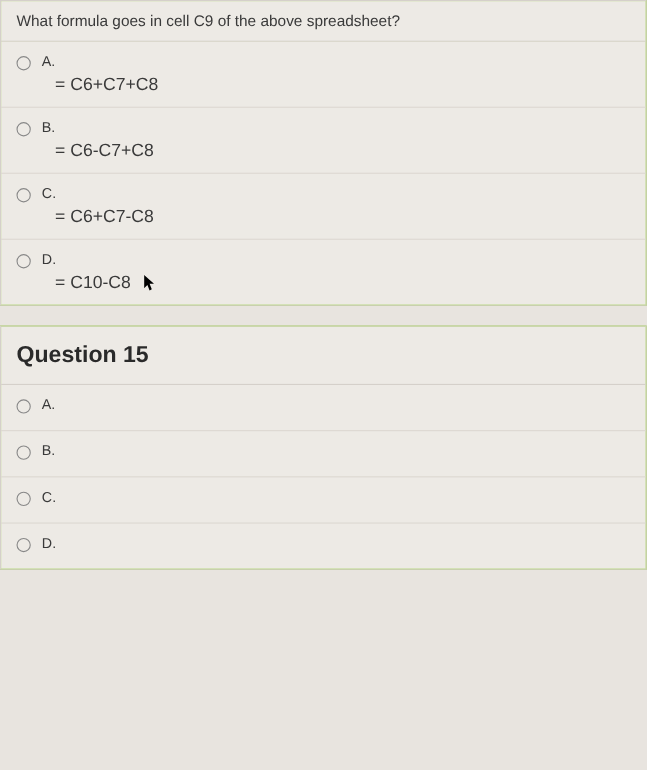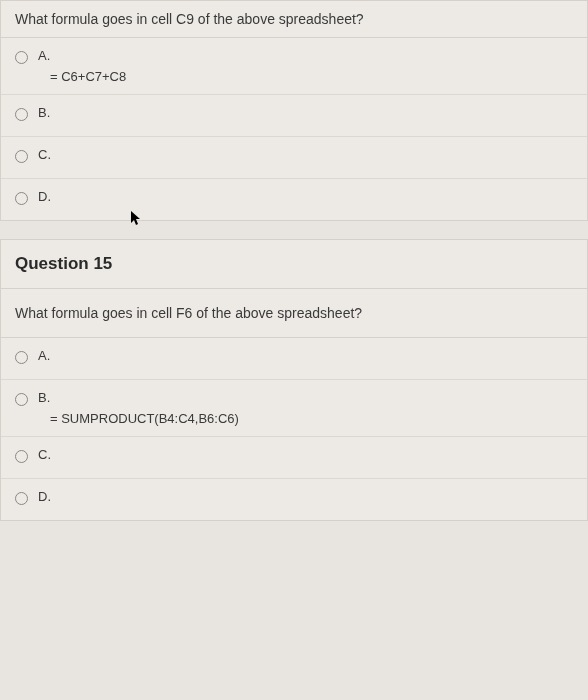--- a/index.html
+++ b/index.html
@@ -21,21 +21,21 @@
     }
     .question-prompt {
       padding: 10px 14px;
       font-size: 14px;
       color: #3a3a3a;
       border-bottom: 1px solid #d5d0ca;
       background: #edeae5;
     }
     .question-header {
       padding: 14px 14px;
-      font-size: 17px;
+      font-size: 21px;
       font-weight: bold;
       color: #2a2a2a;
       border-bottom: 1px solid #d5d0ca;
       background: #edeae5;
     }
     .options {
       background: #edeae5;
     }
     .option {
       padding: 10px 14px;
@@ -58,21 +58,21 @@
     }
     .option-content {
       flex: 1;
     }
     .option-letter {
       font-size: 13px;
       color: #3a3a3a;
       margin-bottom: 6px;
     }
     .option-text {
-      font-size: 13px;
+      font-size: 16px;
       color: #3a3a3a;
       padding-left: 12px;
     }
     .cursor {
       position: absolute;
       pointer-events: none;
     }
   </style>
 </head>
 <body>
@@ -84,55 +84,56 @@
       <div class="radio"></div>
       <div class="option-content">
         <div class="option-letter">A.</div>
         <div class="option-text">= C6+C7+C8</div>
       </div>
     </div>
     <div class="option">
       <div class="radio"></div>
       <div class="option-content">
         <div class="option-letter">B.</div>
+        <div class="option-text">= C6-C7+C8</div>
       </div>
     </div>
     <div class="option">
       <div class="radio"></div>
       <div class="option-content">
         <div class="option-letter">C.</div>
+        <div class="option-text">= C6+C7-C8</div>
       </div>
     </div>
     <div class="option" style="position:relative;">
       <div class="radio"></div>
       <div class="option-content">
         <div class="option-letter">D.</div>
+        <div class="option-text">= C10-C8</div>
       </div>
       <svg class="cursor" style="left:130px; top:32px;" width="12" height="16" viewBox="0 0 12 16">
         <path d="M0 0 L0 12 L3 9 L5 14 L7 13 L5 8 L9 8 Z" fill="#000"></path>
       </svg>
     </div>
   </div>
 </div>
 
 <div class="question-block">
   <div class="question-header">Question 15</div>
-  <div class="question-prompt" style="padding-top:16px; padding-bottom:16px;">What formula goes in cell F6 of the above spreadsheet?</div>
   <div class="options">
     <div class="option">
       <div class="radio"></div>
       <div class="option-content">
         <div class="option-letter">A.</div>
       </div>
     </div>
     <div class="option">
       <div class="radio"></div>
       <div class="option-content">
         <div class="option-letter">B.</div>
-        <div class="option-text">= SUMPRODUCT(B4:C4,B6:C6)</div>
       </div>
     </div>
     <div class="option">
       <div class="radio"></div>
       <div class="option-content">
         <div class="option-letter">C.</div>
       </div>
     </div>
     <div class="option">
       <div class="radio"></div>

